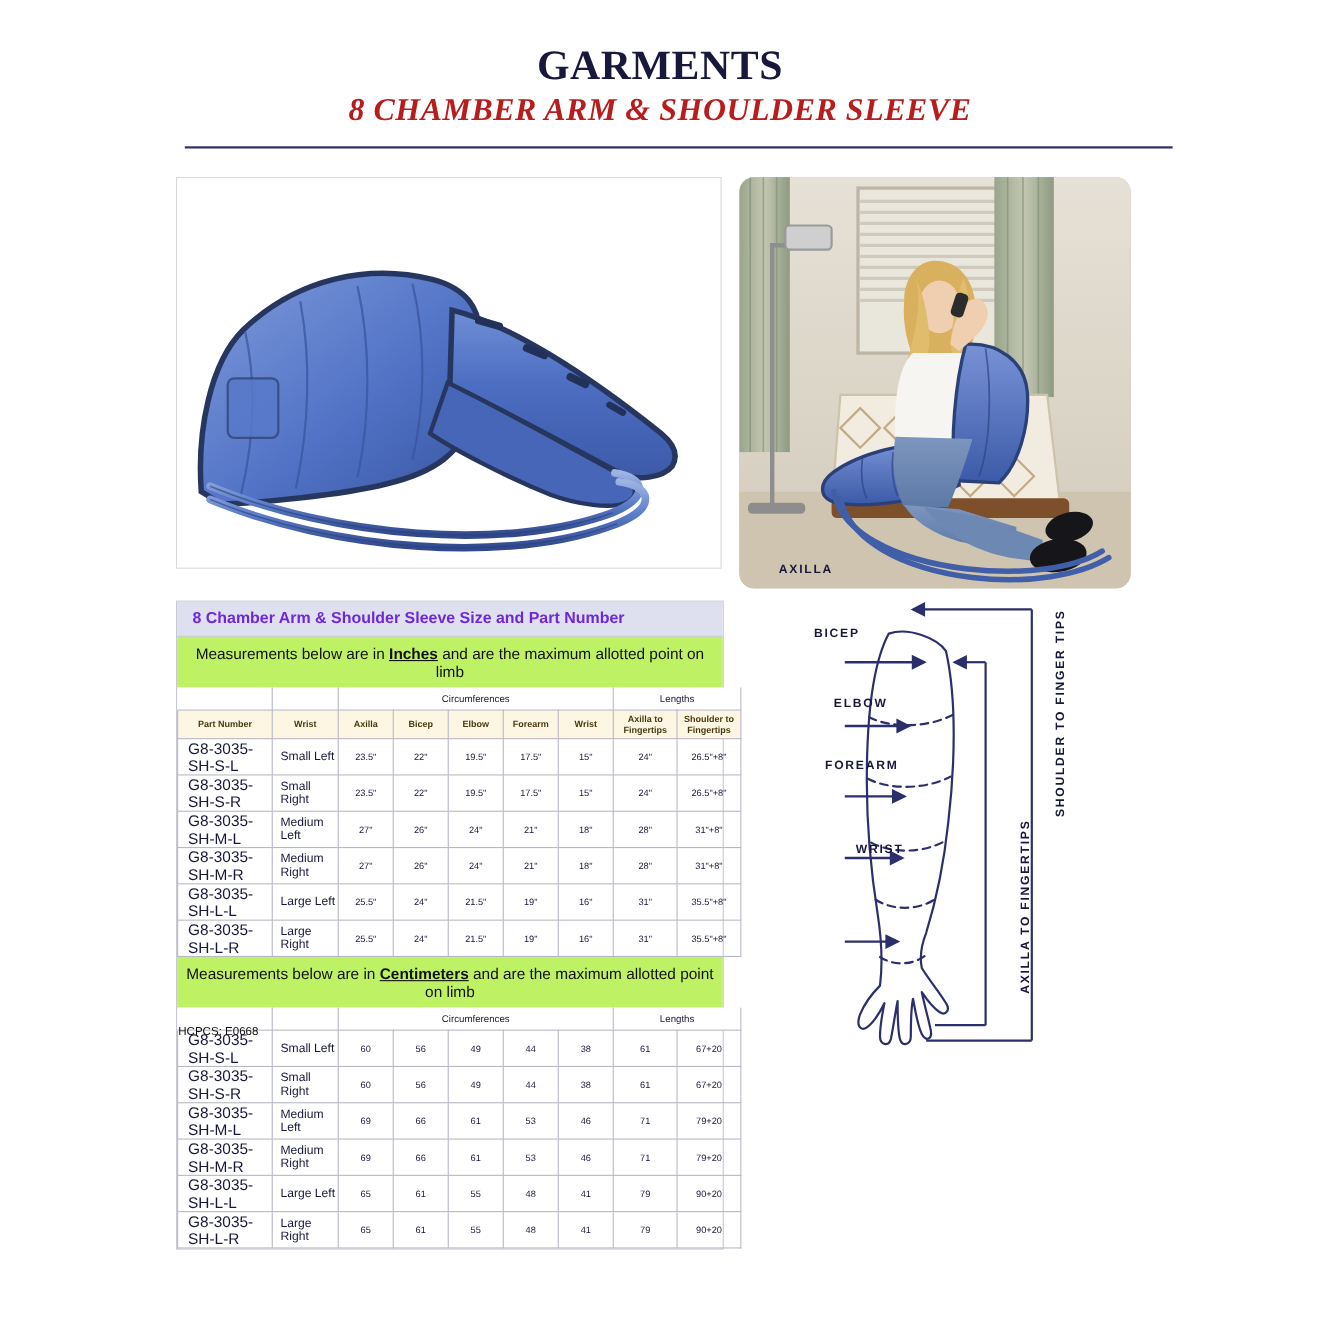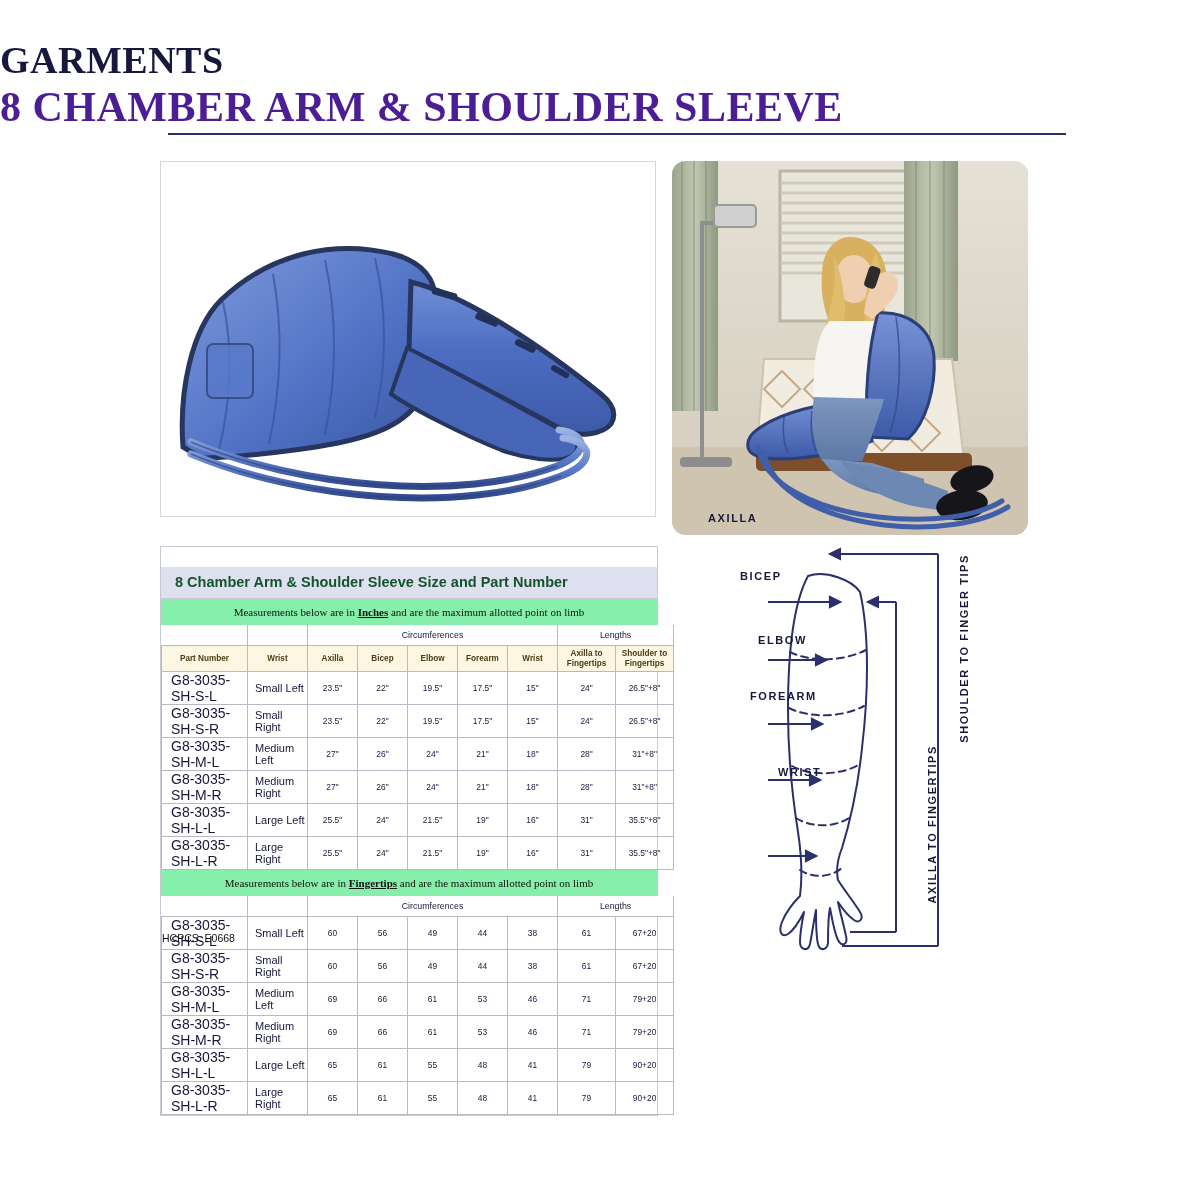--- a/index.html
+++ b/index.html
@@ -15,36 +15,38 @@
     color: #1a1a2e;
     overflow: hidden;
   }
 
   
   .header {
     position: absolute;
     top: 38px;
     left: 0;
     width: 1200px;
+    text-align: center;
   }
   .header .line1 {
     font-family: "Liberation Serif", serif;
     font-weight: bold;
     font-size: 38px;
     letter-spacing: 0.5px;
     color: #17183b;
     line-height: 1.18;
   }
   .header .line2 {
     font-family: "Liberation Serif", serif;
     font-weight: bold;
-    font-size: 42px;
+    font-size: 29px;
     letter-spacing: 0.5px;
-    color: #4c1d95;
+    color: #b91c1c;
     line-height: 1.18;
+    font-style: italic;
   }
   .header-rule {
     position: absolute;
     top: 133px;
     left: 168px;
     width: 898px;
     height: 2px;
     background: #2b2f6b;
   }
 
@@ -82,34 +84,32 @@
   .table-block {
     position: absolute;
     left: 160px;
     top: 546px;
     width: 496px;
     background: #ffffff;
     border: 1px solid #c9c9d4;
   }
   .table-title {
     background: #dfe0ef;
-    color: #14532d;
+    color: #6d28d9;
     font-size: 14.5px;
     font-weight: bold;
     padding: 7px 10px 8px 14px;
     border-bottom: 1px solid #c9c9d4;
-    margin-top: 20px;
   }
   .measure-note {
     text-align: center;
-    font-size: 11px;
+    font-size: 14px;
     color: #111;
     padding: 7px 4px 7px 4px;
-    background: #86efac;
-    font-family: Liberation Serif, serif;
+    background: #bef264;
   }
   .measure-note u { text-decoration: underline; font-weight: bold; }
 
   table.sizes {
     border-collapse: collapse;
     width: 100%;
     table-layout: fixed;
   }
   table.sizes th, table.sizes td {
     border: 1px solid #b9b9c6;
@@ -471,21 +471,21 @@
         <td>21.5"</td>
         <td>19"</td>
         <td>16"</td>
         <td>31"</td>
         <td>35.5"+8"</td>
       </tr>
     </tbody>
   </table>
 
   <div class="measure-note">
-    <span>Measurements below are in </span><u>Fingertips</u><span> and are the maximum allotted point on limb</span>
+    <span>Measurements below are in </span><u>Centimeters</u><span> and are the maximum allotted point on limb</span>
   </div>
 
   <table class="sizes">
     <colgroup>
       <col class="col-part">
         <col class="col-size">
         <col class="col-m">
         <col class="col-m">
         <col class="col-m">
         <col class="col-m">

